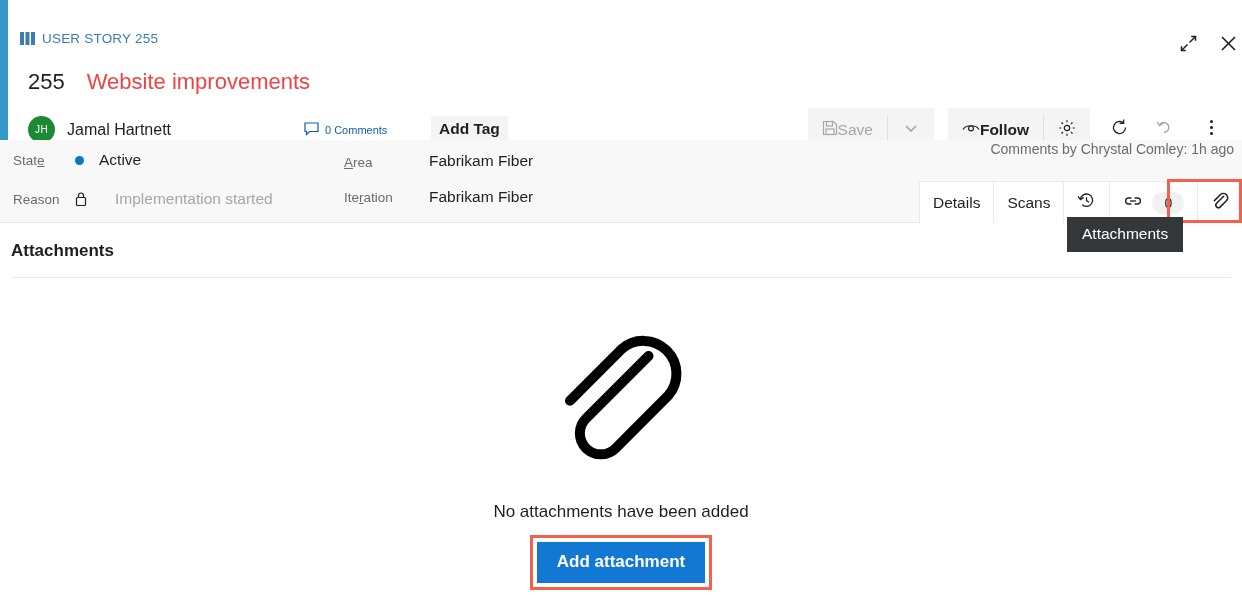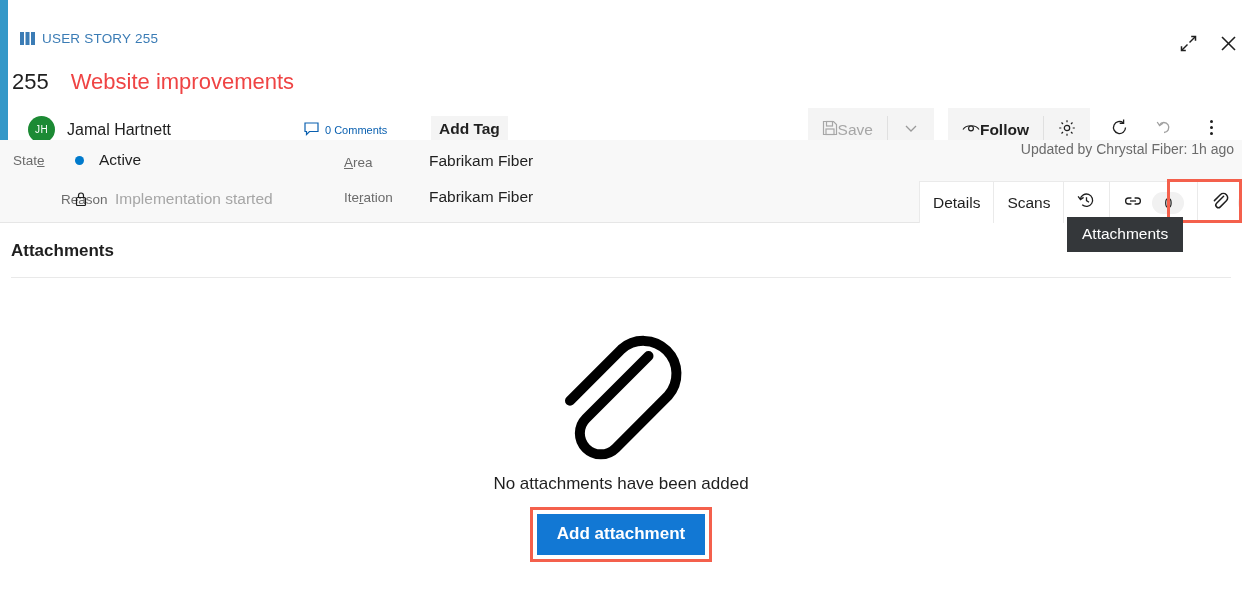--- a/index.html
+++ b/index.html
@@ -56,21 +56,21 @@
     width: 30px; height: 30px;
     display: flex; align-items: center; justify-content: center;
     cursor: pointer;
   }
   #btn-restore { left: 1165px; }
   #btn-close   { left: 1205px; }
 
   
   #title-row {
     position: absolute;
-    left: 4px; top: 49px;
+    left: 20px; top: 49px;
     display: flex;
     align-items: baseline;
     gap: 22px;
   }
   #wi-id {
     font-size: 22px;
     color: #1f1f1f;
   }
   #wi-title {
     font-size: 22px;
@@ -178,21 +178,21 @@
   #state-label   { left: 13px;  top: 153px; }
   #state-dot {
     position: absolute;
     left: 75px; top: 156px;
     width: 9px; height: 9px;
     border-radius: 50%;
     background: #007acc;
   }
   #state-value   { left: 99px;  top: 151px; }
 
-  #reason-label  { left: 13px;  top: 192px; margin-left: 48px; }
+  #reason-label  { left: 13px;  top: 192px; }
   #reason-lock   { position: absolute; left: 74px; top: 191px; }
   #reason-value  { left: 95px;  top: 190px; margin-left: 20px; }
 
   #area-label      { left: 344px; top: 155px; }
   #area-value      { left: 429px; top: 152px; }
   #iteration-label { left: 344px; top: 190px; }
   #iteration-value { left: 429px; top: 188px; }
 
   #updated-text {
     position: absolute;
@@ -283,20 +283,21 @@
   #empty-state {
     position: absolute;
     left: 0; top: 300px;
     width: 1242px;
     display: flex;
     flex-direction: column;
     align-items: center;
   }
   #empty-clip { margin-top: 20px; }
   #empty-message {
+    margin-top: 28px;
     font-size: 17px;
     color: #1f1f1f;
   }
   #add-attachment-wrap {
     position: relative;
     margin-top: 19px;
   }
   #add-attachment-button {
     background: #1278d4;
     color: #ffffff;
@@ -471,21 +472,21 @@
   </svg>
 </span>
 <span class="field-value muted" id="reason-value">Implementation started</span>
 
 <span class="field-label" id="area-label"><span class="ul">A</span>rea</span>
 <span class="field-value" id="area-value">Fabrikam Fiber</span>
 
 <span class="field-label" id="iteration-label">Ite<span class="ul">r</span>ation</span>
 <span class="field-value" id="iteration-value">Fabrikam Fiber</span>
 
-<span id="updated-text">Updated by Chrystal Fiber: 1h ago</span>
+<span id="updated-text">Comments by Chrystal Comley: 1h ago</span>
 
 <div id="tab-bar">
 
   <div class="tab">
     <span>Details</span>
   </div>
 
   <div class="tab">
     <span>Scans</span>
   </div>

